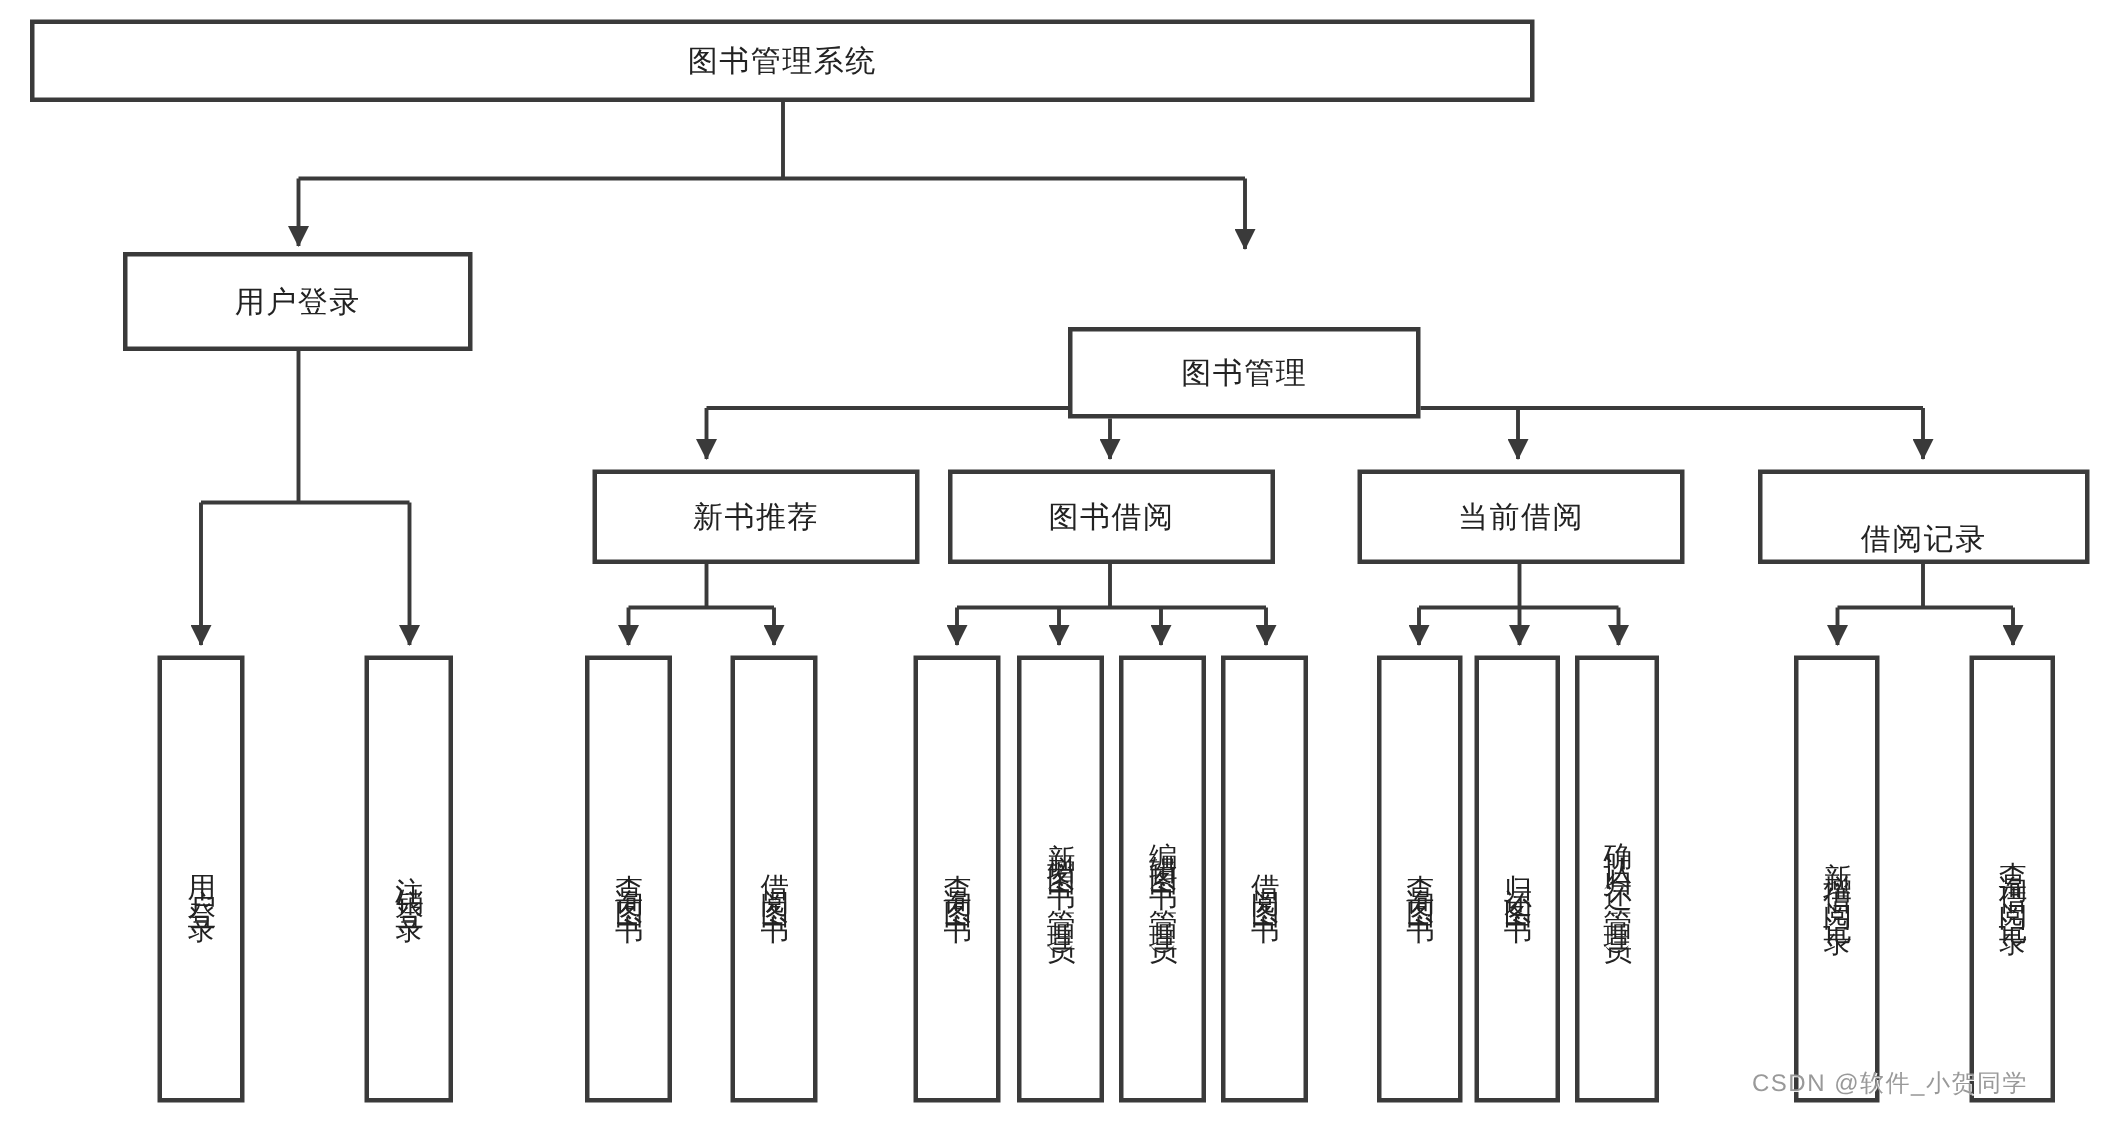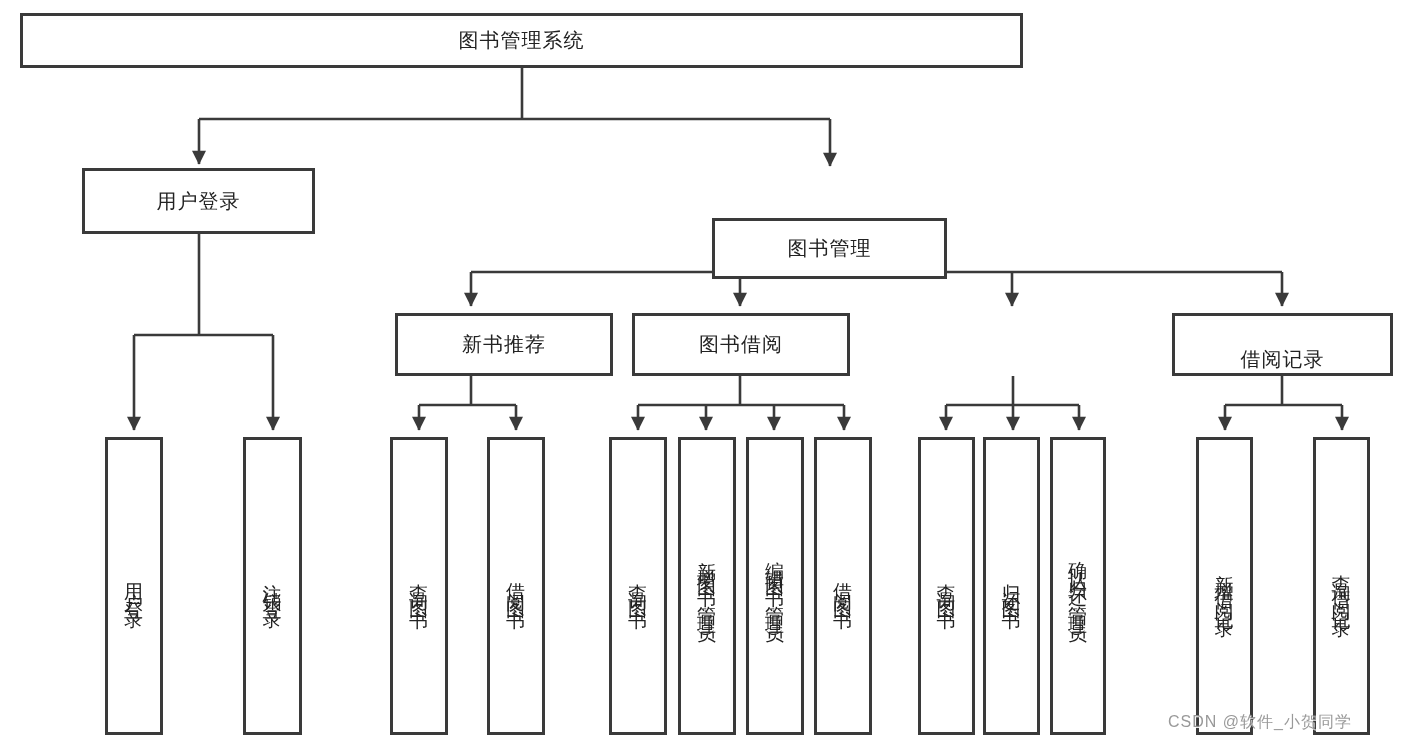--- a/index.html
+++ b/index.html
@@ -123,20 +123,23 @@
   <div class="node" style="left:712px; top:172px; width:235px; height:61px;margin-top:46px;">
     <span>图书管理</span>
   </div>
 
   <div class="node" style="left:363px; top:313px; width:218px; height:63px;margin-left:32px;">
     <span>新书推荐</span>
   </div>
   <div class="node" style="left:632px; top:313px; width:218px; height:63px;">
     <span>图书借阅</span>
   </div>
+  <div class="node" style="left:905px; top:313px; width:218px; height:63px;">
+    <span>当前借阅</span>
+  </div>
   <div class="node" style="left:1172px; top:313px; width:221px; height:63px;align-items:flex-end;">
     <span>借阅记录</span>
   </div>
 
   <div class="leaf" style="left:105px; top:437px; width:58px; height:298px;">
     <span class="vtext">用户登录</span>
   </div>
   <div class="leaf" style="left:243px; top:437px; width:59px; height:298px;">
     <span class="vtext">注销登录</span>
   </div>

